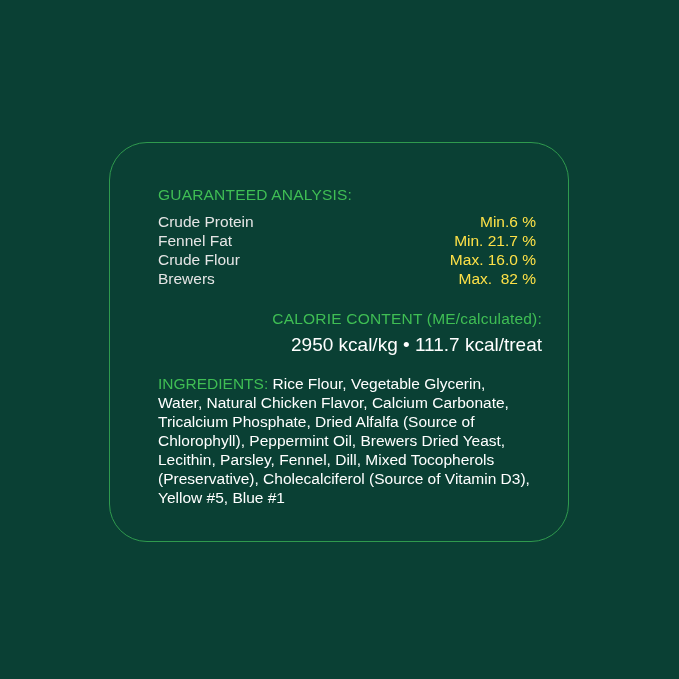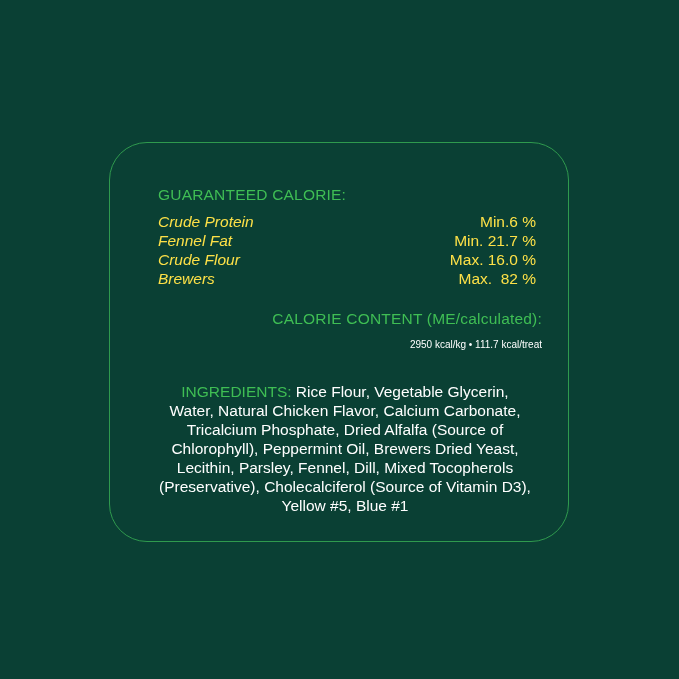--- a/index.html
+++ b/index.html
@@ -51,60 +51,58 @@
   .analysis-row {
     display: flex;
     justify-content: space-between;
     align-items: baseline;
     color: #ffffff;
     font-size: 15.5px;
     line-height: 19px;
     padding-right: 6px;
   }
   .analysis-row .name {
-    color: #fde047;
+    color: #e5e5e5;
     white-space: pre;
-    font-style: italic;
   }
   .analysis-row .value {
     color: #fde047;
     white-space: pre;
   }
   .body-text {
     color: #ffffff;
-    font-size: 10px;
+    font-size: 19px;
     line-height: 19px;
   }
   .ingredients-block {
     color: #ffffff;
     font-size: 15.5px;
     line-height: 19px;
     padding-right: 10px;
   }
   .inline-heading {
     color: #3fbe54;
   }
   .calorie-gap {
     margin-top: 22px;
     text-align: right;
   }
   .ingredients-gap {
-    margin-top: 28px;
-    text-align: center;
+    margin-top: 20px;
   }
 </style>
 </head>
 <body>
 
 <div class="page">
   <div class="panel">
     <div class="content">
 
       <div class="section">
-        <div class="heading">GUARANTEED CALORIE:</div>
+        <div class="heading">GUARANTEED ANALYSIS:</div>
 
         <div class="analysis-row">
           <span class="name">Crude Protein</span>
           <span class="value">Min.6 %</span>
         </div>
         <div class="analysis-row">
           <span class="name">Fennel Fat</span>
           <span class="value">Min. 21.7 %</span>
         </div>
         <div class="analysis-row">

